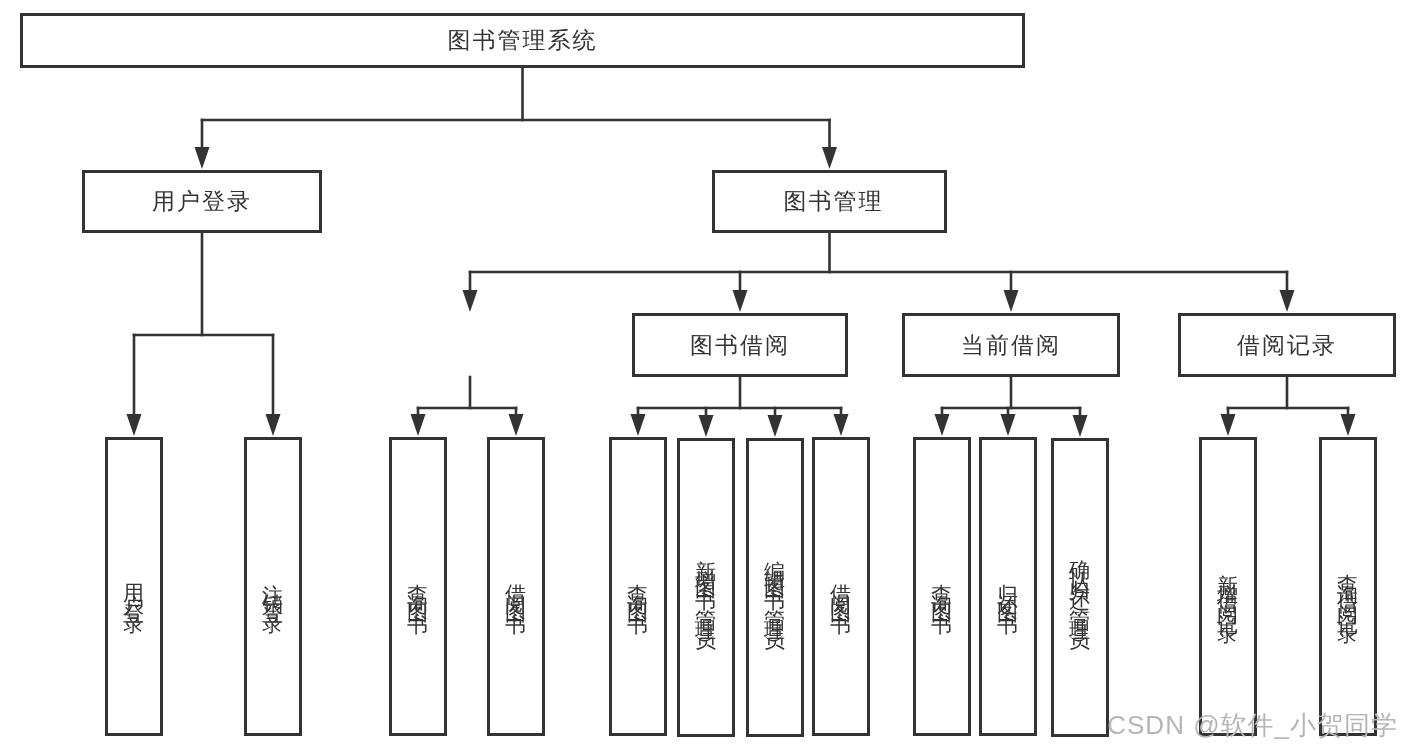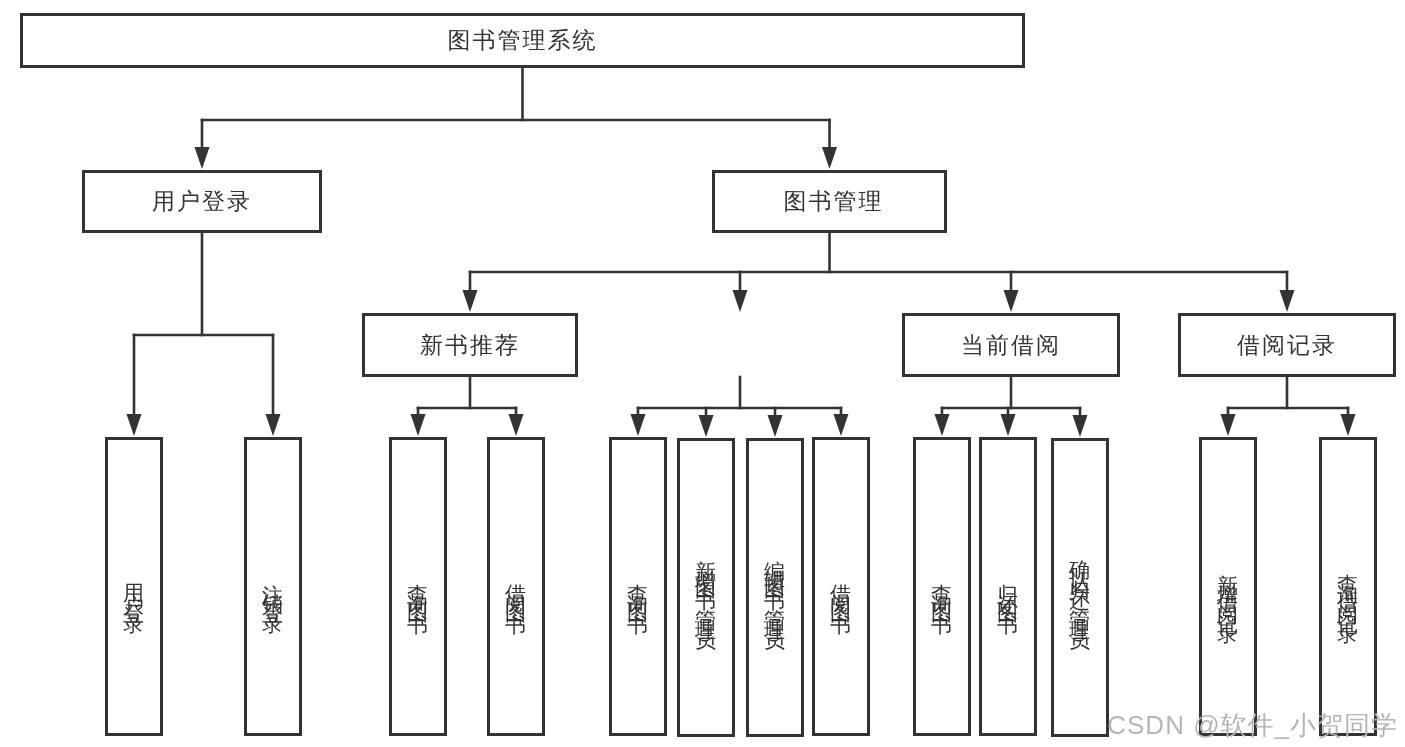--- a/index.html
+++ b/index.html
@@ -115,22 +115,22 @@
     <span>图书管理系统</span>
   </div>
 
   <div class="node h" style="left:82px; top:170px; width:240px; height:63px;">
     <span>用户登录</span>
   </div>
   <div class="node h" style="left:712px; top:170px; width:235px; height:63px;padding-left:8px;">
     <span>图书管理</span>
   </div>
 
-  <div class="node h" style="left:362px; top:313px; width:216px; height:64px;">
-    <span>新书推荐</span>
+  <div class="node h" style="left:632px; top:313px; width:216px; height:64px;">
+    <span>图书借阅</span>
   </div>
   <div class="node h" style="left:902px; top:313px; width:218px; height:64px;">
     <span>当前借阅</span>
   </div>
   <div class="node h" style="left:1178px; top:313px; width:218px; height:64px;">
     <span>借阅记录</span>
   </div>
 
   <div class="node v" style="left:105px; top:437px; width:58px; height:299px;">
     <span>用户登录</span>

